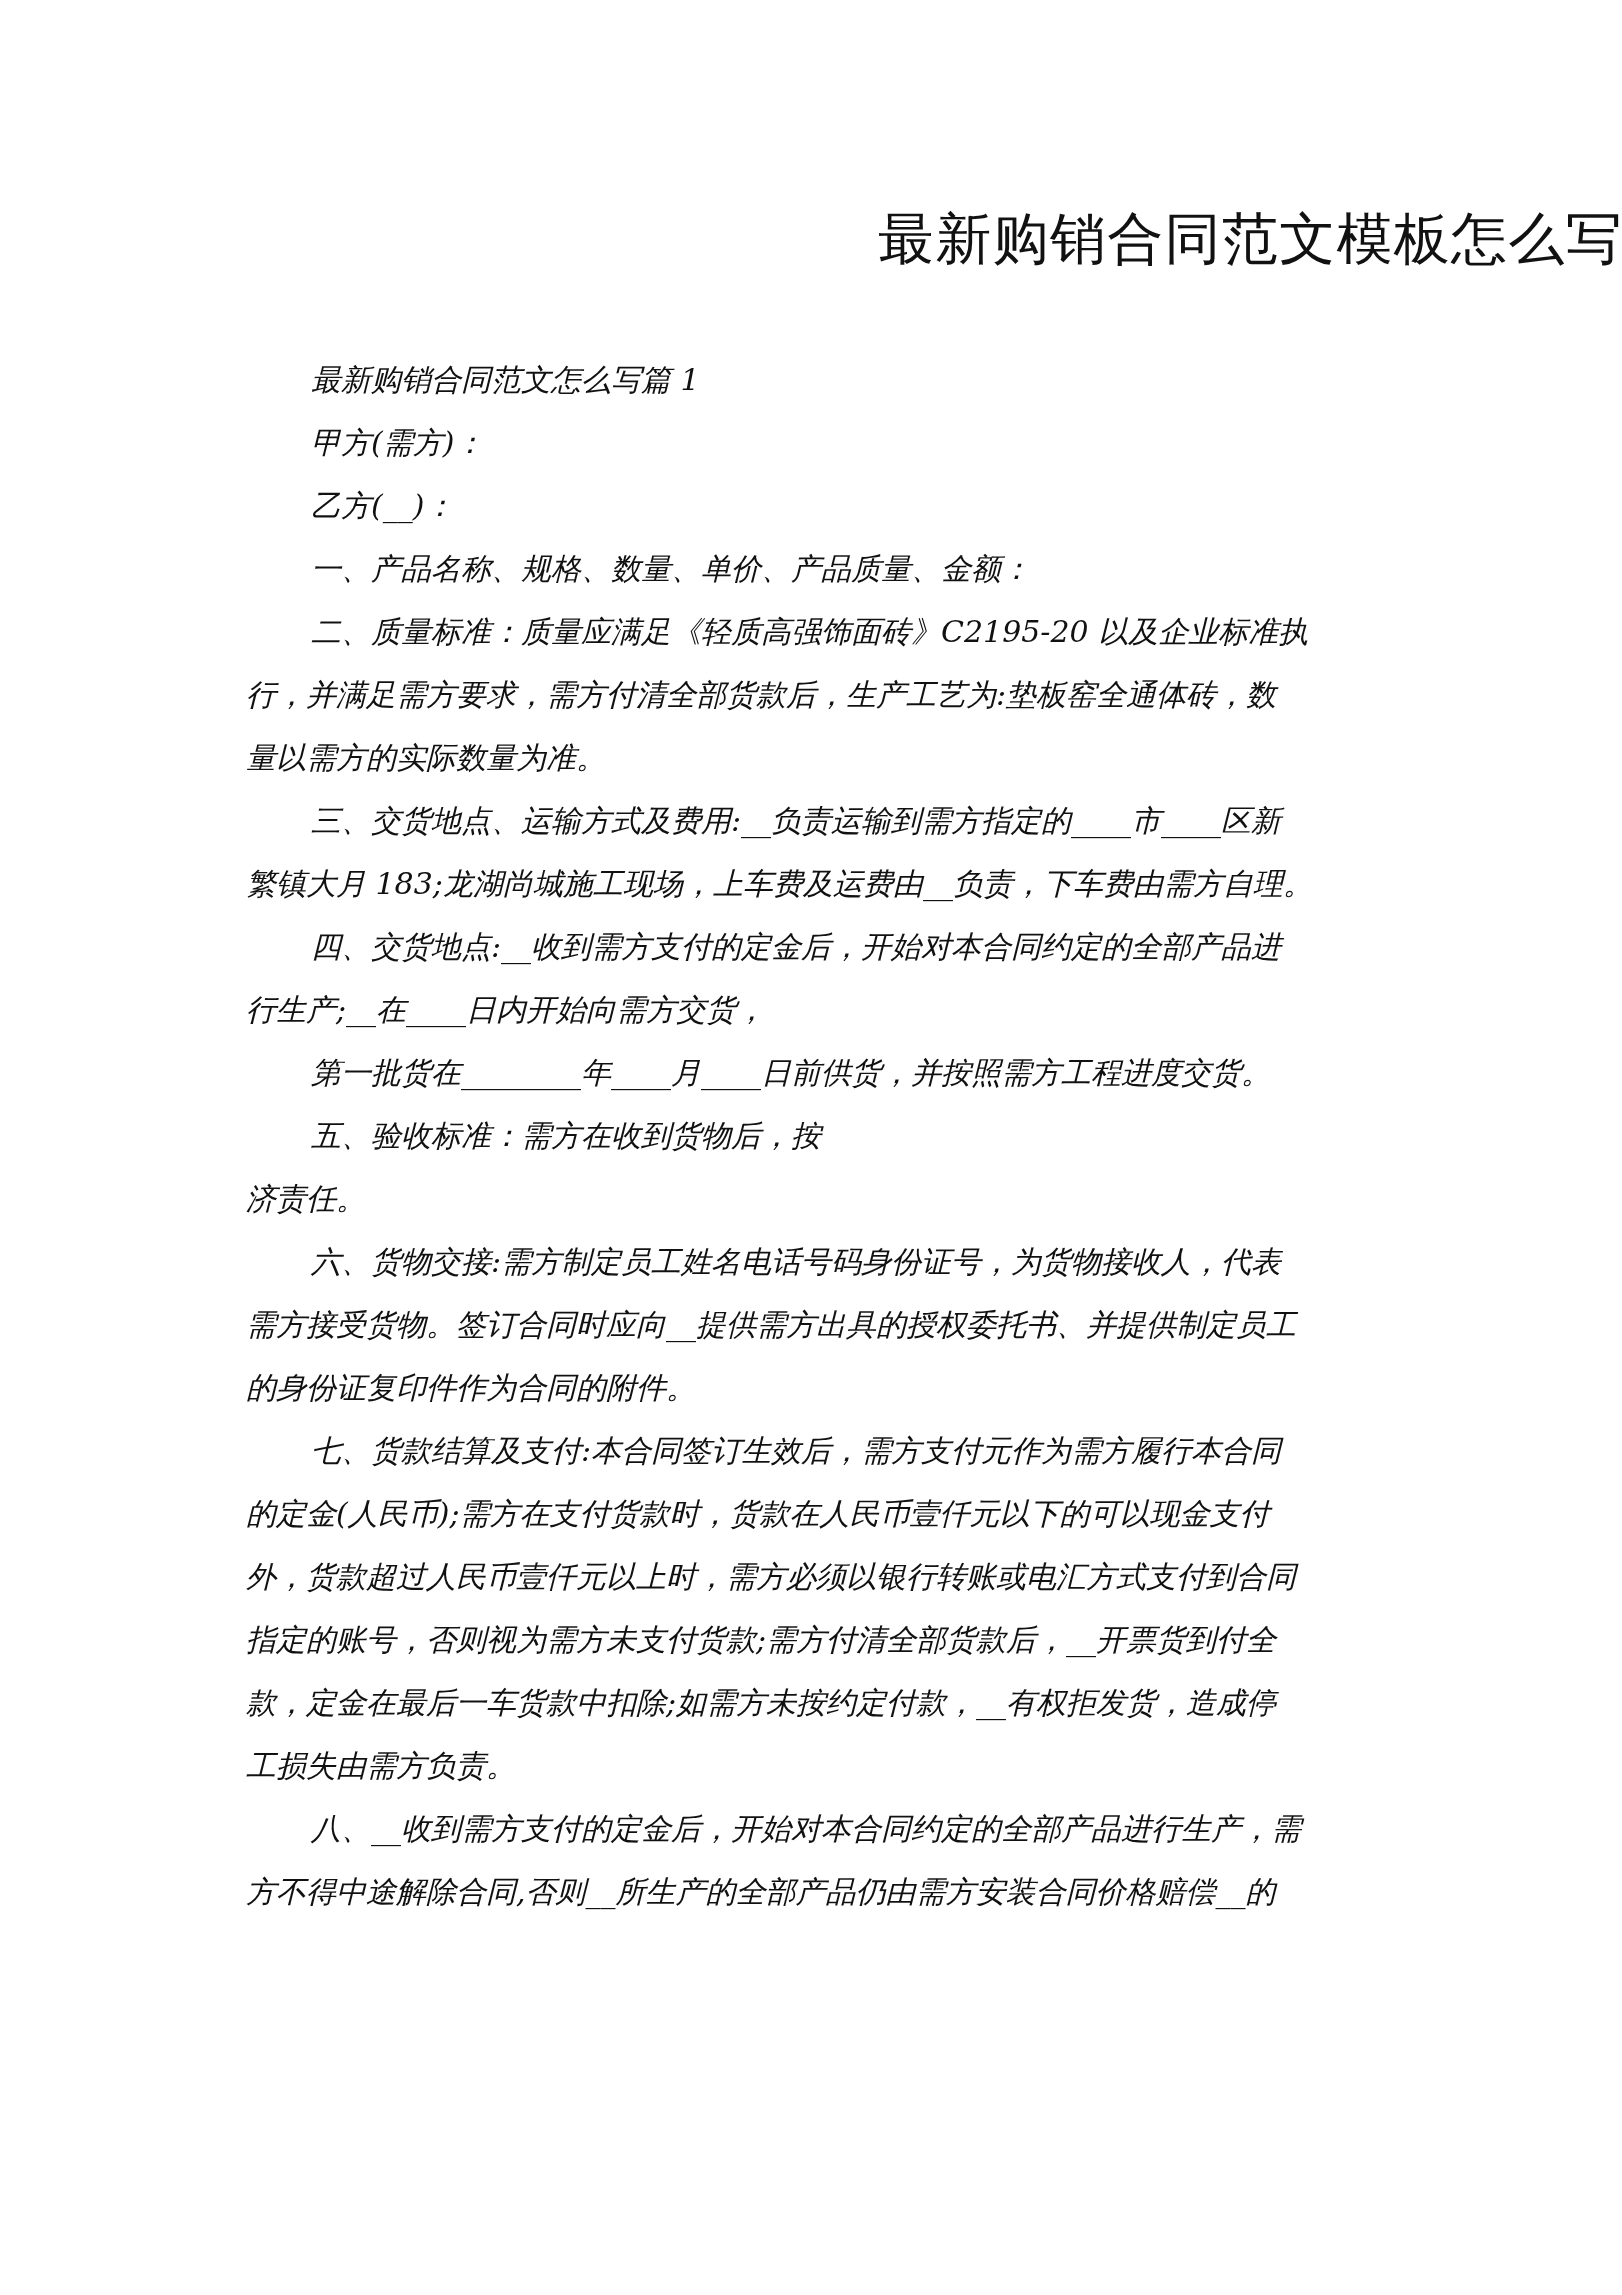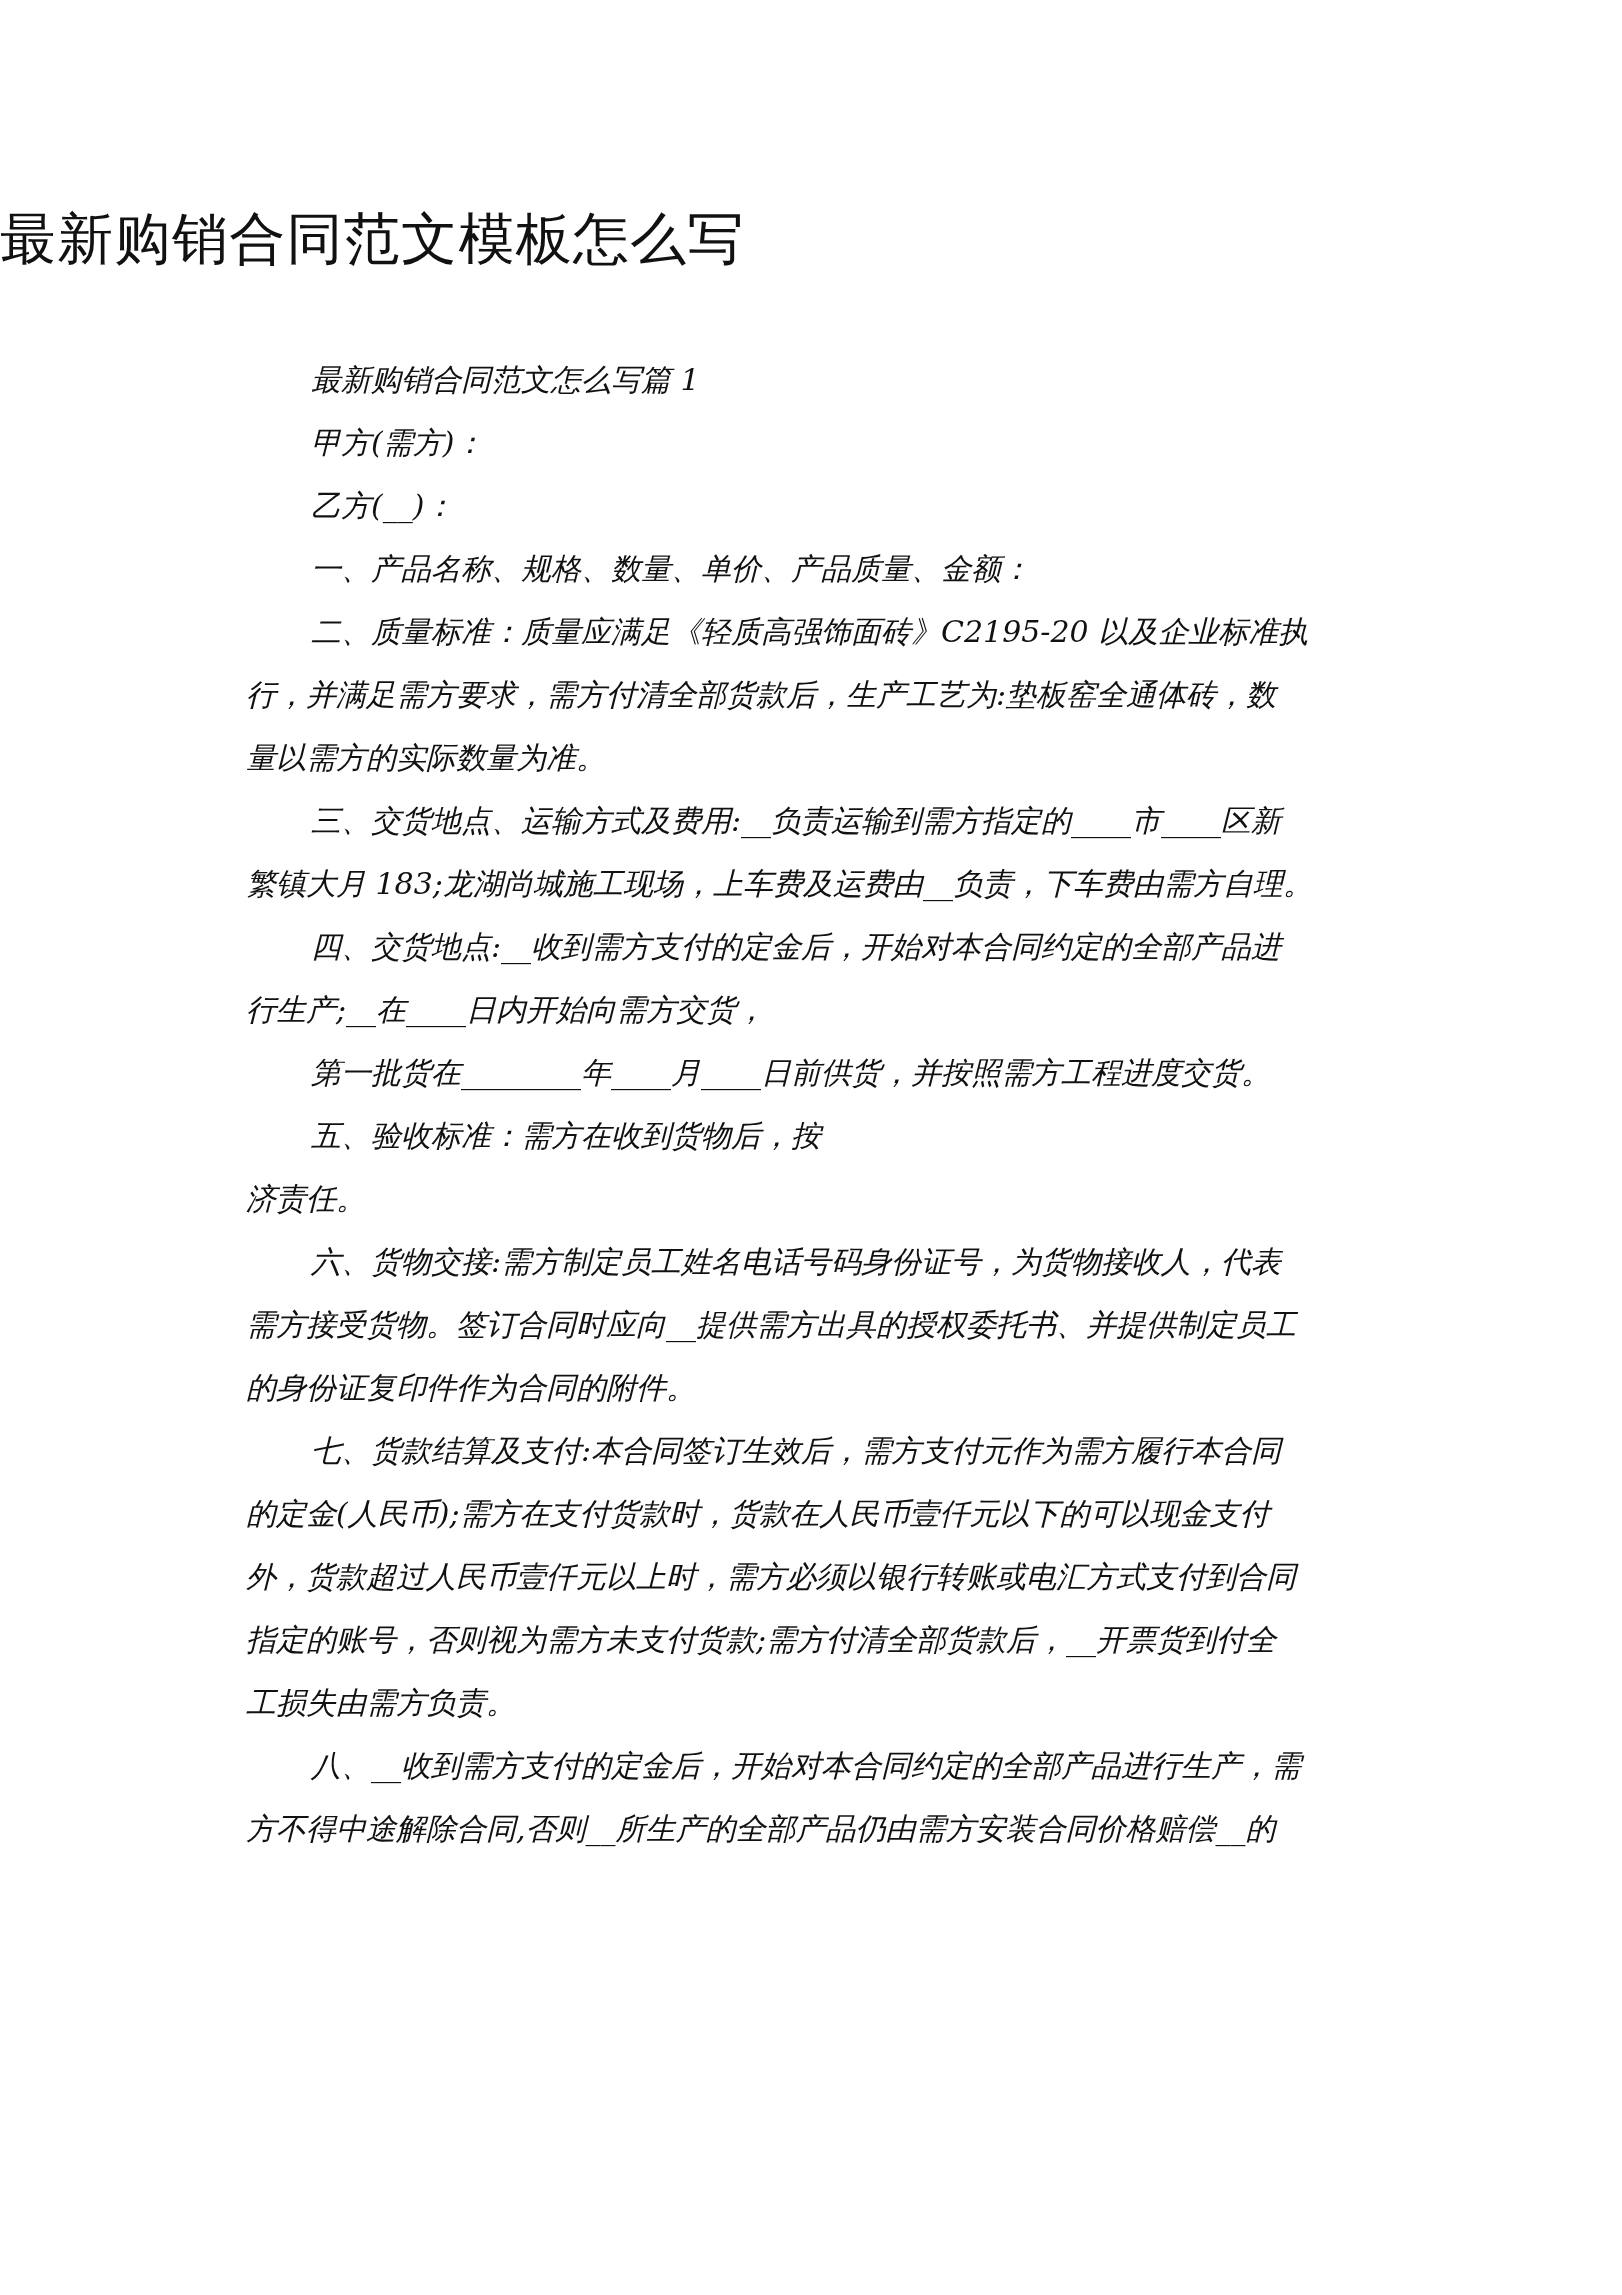--- a/index.html
+++ b/index.html
@@ -21,21 +21,21 @@
       top: 0;
       width: 1623px;
       height: 2295px;
       background: #ffffff;
     }
     .doc-title {
       position: absolute;
       left: 0;
       top: 196px;
       width: 1623px;
-      text-align: left;
+      text-align: right;
       font-size: 56px;
       line-height: 85px;
       font-weight: normal;
       letter-spacing: 1.3px;
       margin: 0;
     }
     .body {
       position: absolute;
       left: 246px;
       top: 348px;
@@ -74,18 +74,19 @@
     <span class="line indent">第一批货在________年____月____日前供货，并按照需方工程进度交货。</span>
     <span class="line indent">五、验收标准：需方在收到货物后，按</span>
     <span class="line">济责任。</span>
     <span class="line indent">六、货物交接:需方制定员工姓名电话号码身份证号，为货物接收人，代表</span>
     <span class="line">需方接受货物。签订合同时应向__提供需方出具的授权委托书、并提供制定员工</span>
     <span class="line">的身份证复印件作为合同的附件。</span>
     <span class="line indent">七、货款结算及支付:本合同签订生效后，需方支付元作为需方履行本合同</span>
     <span class="line">的定金(人民币);需方在支付货款时，货款在人民币壹仟元以下的可以现金支付</span>
     <span class="line">外，货款超过人民币壹仟元以上时，需方必须以银行转账或电汇方式支付到合同</span>
     <span class="line">指定的账号，否则视为需方未支付货款;需方付清全部货款后，__开票货到付全</span>
+    <span class="line">款，定金在最后一车货款中扣除;如需方未按约定付款，__有权拒发货，造成停</span>
     <span class="line">工损失由需方负责。</span>
     <span class="line indent">八、__收到需方支付的定金后，开始对本合同约定的全部产品进行生产，需</span>
     <span class="line">方不得中途解除合同,否则__所生产的全部产品仍由需方安装合同价格赔偿__的</span>
   </div>
 </div>
 
 
 </body></html>

